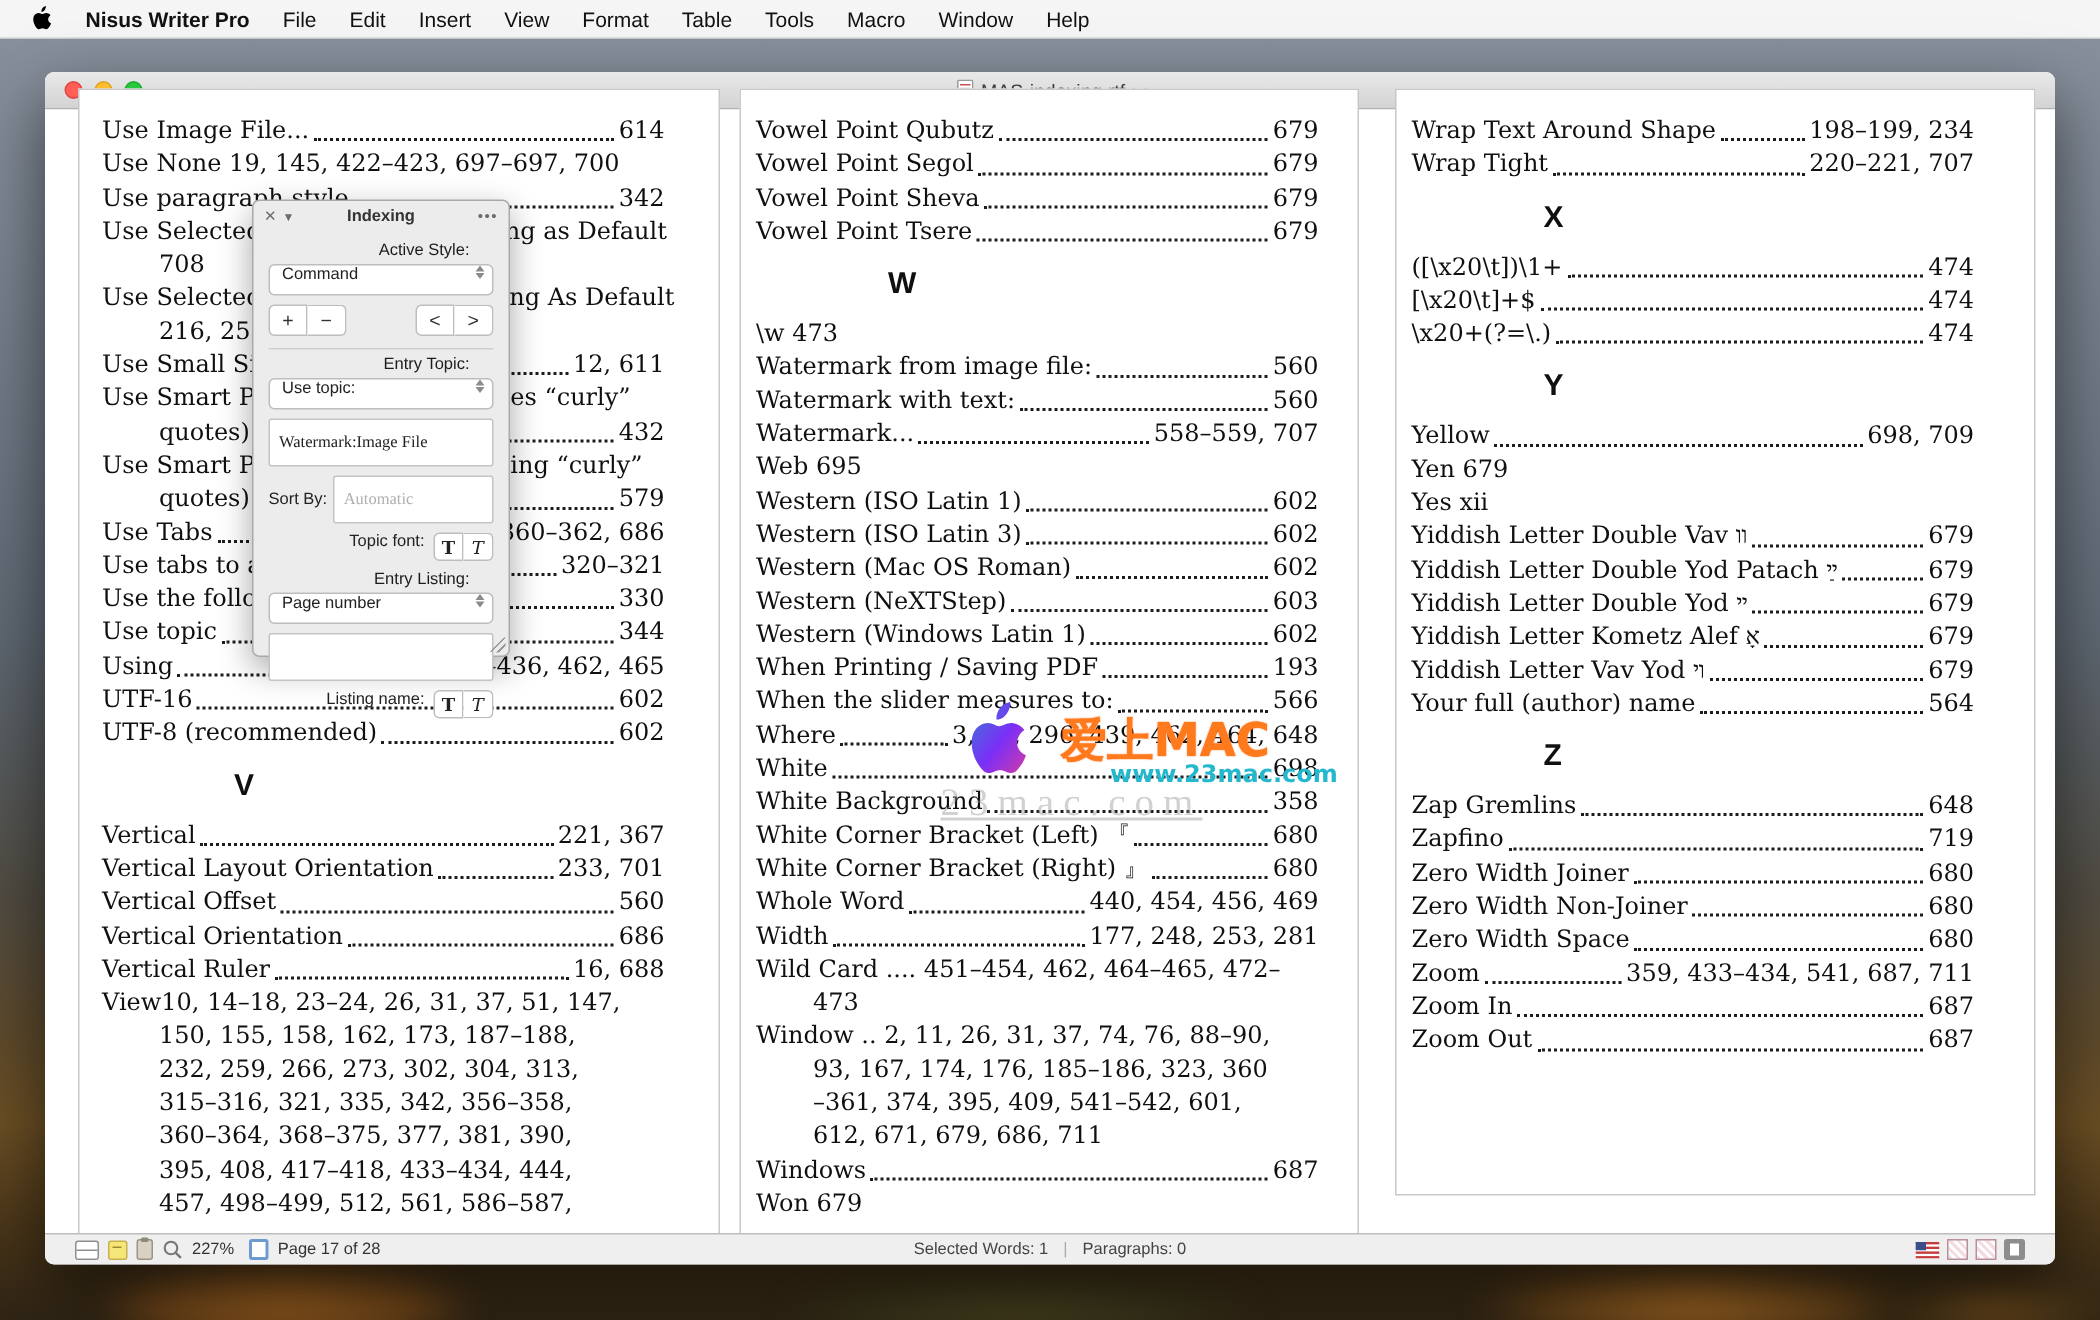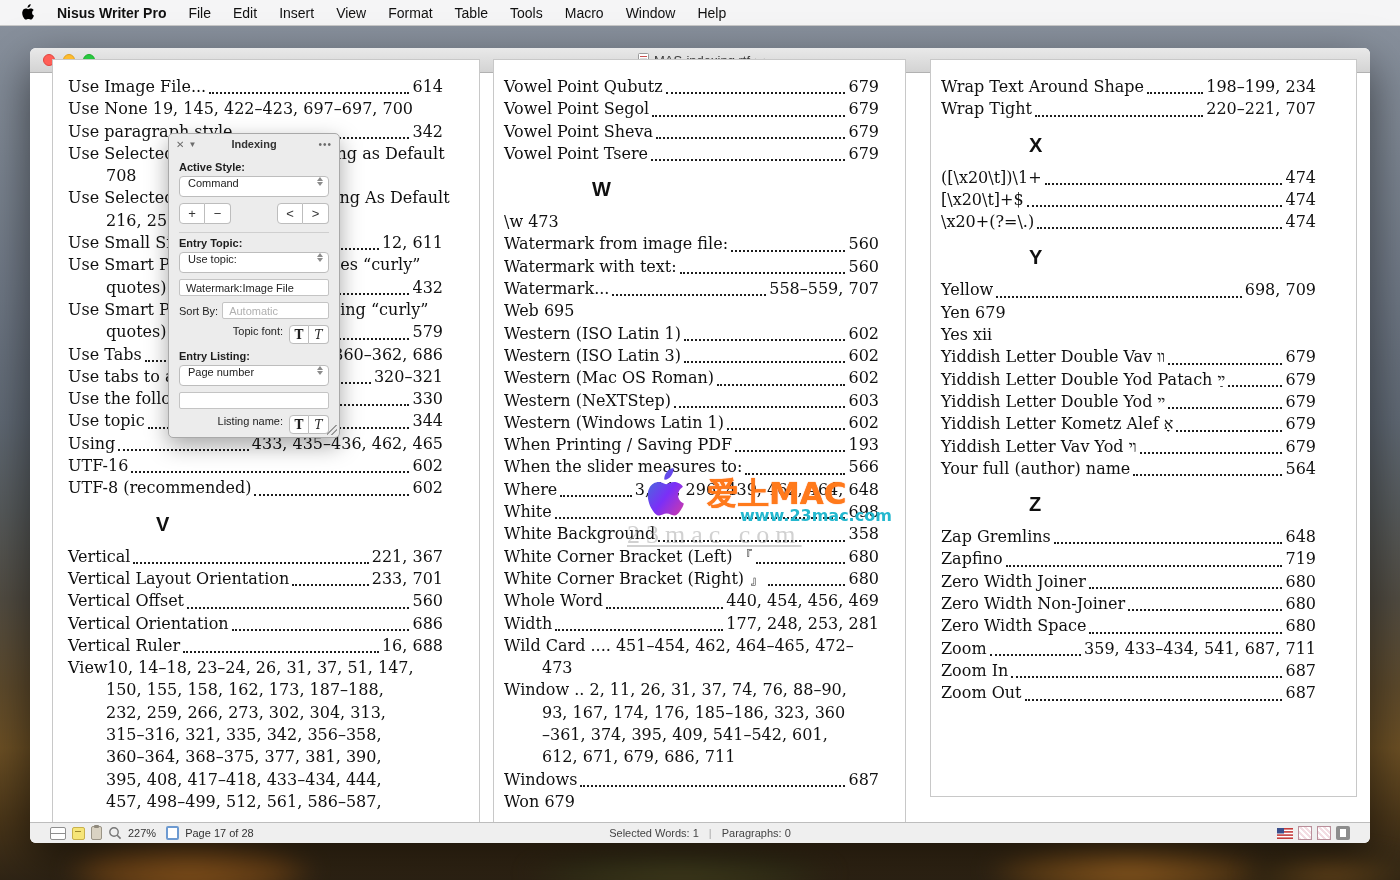--- a/index.html
+++ b/index.html
@@ -65,41 +65,41 @@
     background:#ececec; border:1px solid #a9a9a9; border-radius:5px;
     box-shadow:0 8px 22px rgba(0,0,0,.35);
     font-size:11px; color:#222; z-index:30;
   }
   .pal-head { height:20px; display:flex; align-items:center; padding:0 7px; position:relative; }
   .pal-close { color:#6b6b6b; font-size:10px; cursor:default; }
   .pal-collapse { color:#6b6b6b; font-size:8px; margin-left:4px; }
   .pal-title { position:absolute; left:0; right:0; text-align:center; font-weight:bold; color:#333; }
   .pal-more { margin-left:auto; color:#6b6b6b; letter-spacing:1px; font-size:10px; z-index:1; }
   .pal-body { padding:3px 10px 0 10px; }
-  .pal-label { font-weight:bold; color:#1c1c1c; margin:4px 0 3px; }
+  .pal-label { font-weight:normal; color:#1c1c1c; margin:4px 16px 3px;text-align:right; }
   .pal-select {
     height:21px; background:#fff; border:1px solid #bdbdbd; border-radius:4px;
     display:flex; align-items:flex-start; padding:0 3px 0 8px; margin-bottom:6px;
   }
   .pal-select .sel-t { flex:1; color:#222; }
   .stepper { width:11px; display:flex; flex-direction:column; align-items:center; gap:1px; }
   .tri-up   { width:0; height:0; border-left:3.5px solid transparent; border-right:3.5px solid transparent; border-bottom:4px solid #8b8b8b; }
   .tri-down { width:0; height:0; border-left:3.5px solid transparent; border-right:3.5px solid transparent; border-top:4px solid #8b8b8b; }
   .seg-row { display:flex; justify-content:space-between; margin:2px 0 8px; }
   .seg { display:flex; }
   .seg .sbtn {
     width:26px; height:21px; background:#fff; border:1px solid #bdbdbd;
     display:flex; align-items:center; justify-content:center; font-size:13px; color:#333;
   }
   .seg .sbtn:first-child { border-radius:4px 0 0 4px; }
   .seg .sbtn:last-child  { border-radius:0 4px 4px 0; border-left:none; }
   .pal-hr { border-top:1px solid #cfcfcf; margin:4px 0 2px; }
   .pal-input {
-    width:100%; height:17px; background:#fff; border:1px solid #c4c4c4; border-radius:2px;
-    font-family:Liberation Sans, sans-serif; font-size:11px; color:#222; padding:0 6px; margin-bottom:6px;
+    width:100%; height:32px; background:#fff; border:1px solid #c4c4c4; border-radius:2px;
+    font-family:Liberation Serif, serif; font-size:11px; color:#222; padding:0 6px; margin-bottom:6px;
   }
   .pal-input::placeholder { color:#b0b0b0; }
   .sort-row { display:flex; align-items:center; gap:4px; margin-bottom:6px; }
   .sort-row .pal-input { flex:1; margin-bottom:0; }
   .font-row { display:flex; justify-content:flex-end; gap:6px; margin-bottom:6px; }
   .tseg { display:flex; }
   .tseg .tbtn { width:20px; height:19px; background:#fff; border:1px solid #bdbdbd; display:flex; align-items:center; justify-content:center; font-family:"DejaVu Serif", serif; font-size:12px; }
   .tseg .tbtn:first-child { border-radius:4px 0 0 4px; font-weight:bold; }
   .tseg .tbtn:last-child { border-radius:0 4px 4px 0; border-left:none; font-style:italic; }
   .resize {

